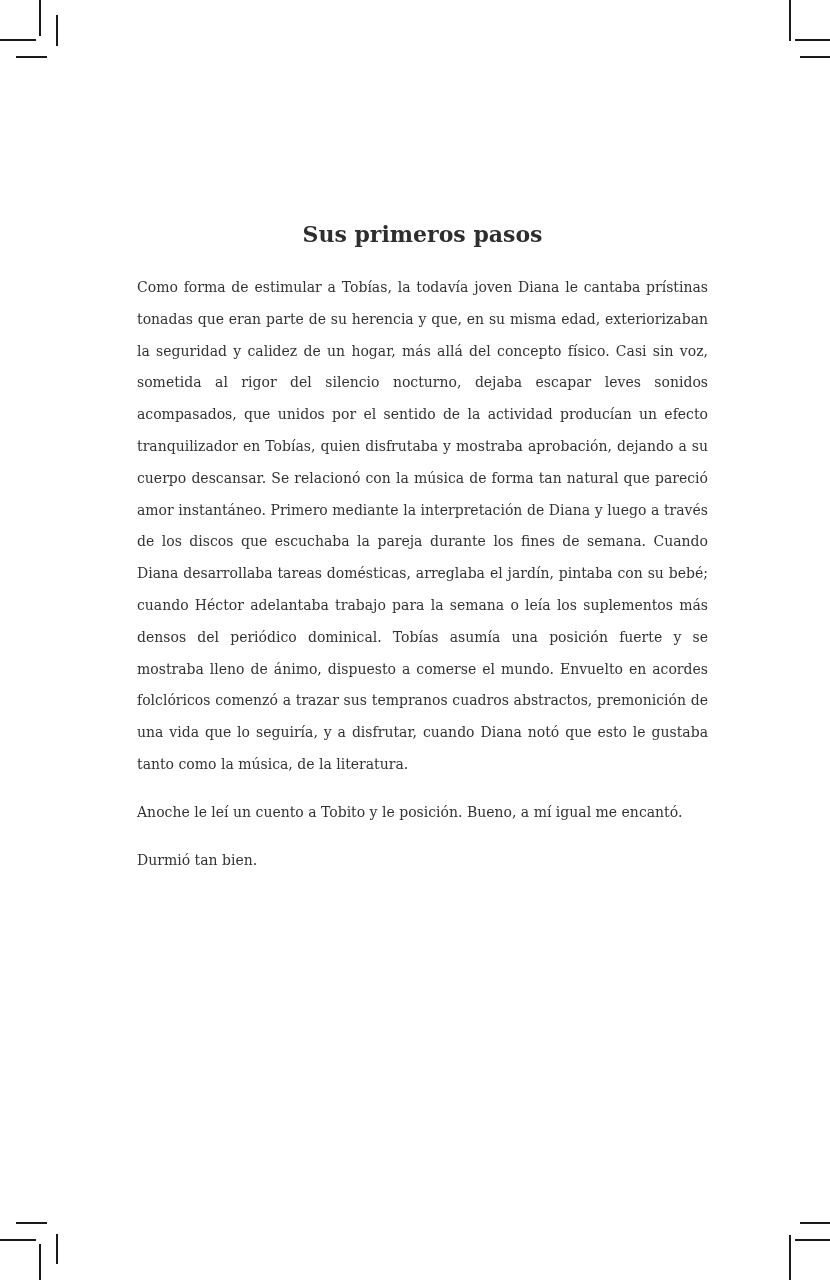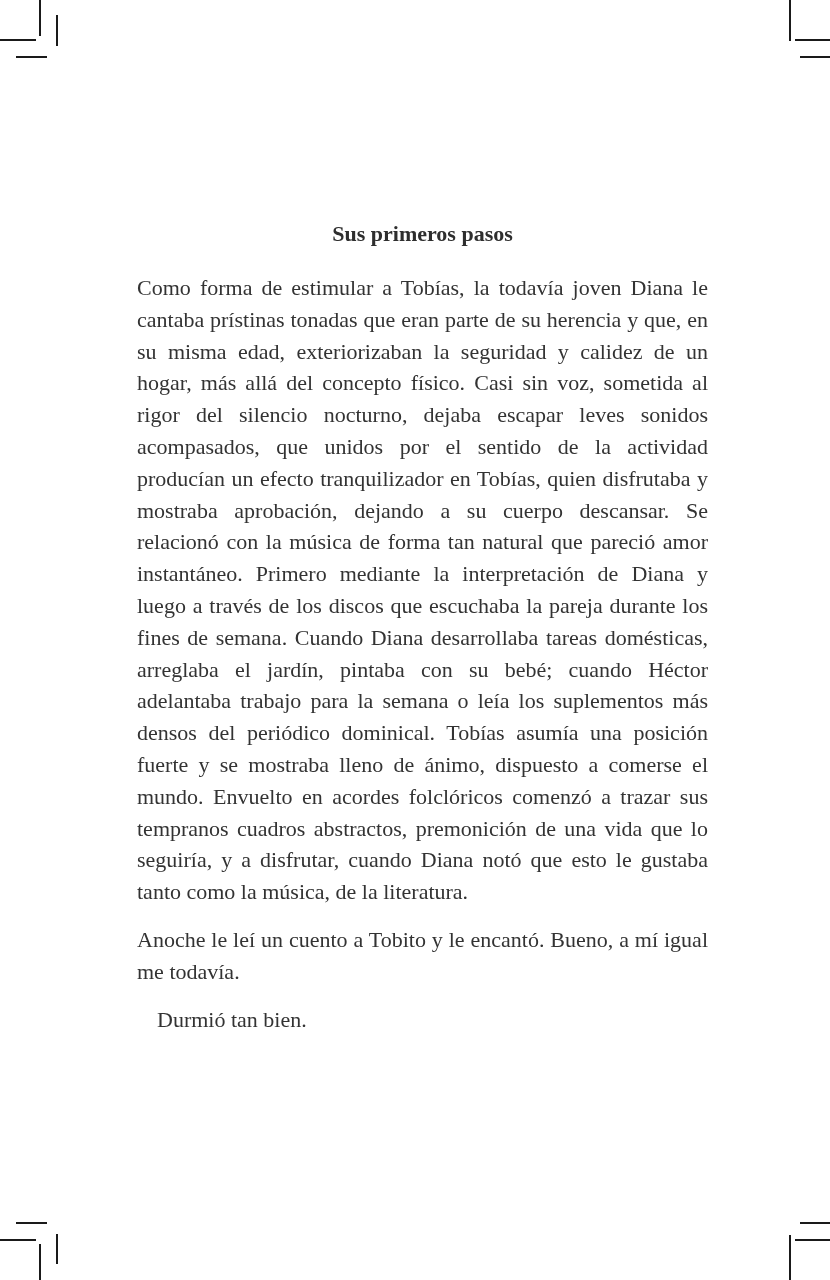--- a/index.html
+++ b/index.html
@@ -42,38 +42,37 @@
   .br-h1 { left: 795px; top: 1239px; width: 35px;  }
   .br-v1 { left: 789px; top: 1235px; height: 45px; }
 
   
   .text-block {
     position: absolute;
     left: 137px;
     top: 218px;
     width: 571px;
     color: #333333;
-    font-family: Liberation Serif, serif;
   }
   .section-title {
     font-size: 22px;
     font-weight: bold;
     line-height: 32px;
     text-align: center;
     margin: 0 0 22px 0;
     color: #2e2e2e;
   }
   .text-block p {
-    font-size: 22px;
+    font-size: 14px;
     line-height: 31.8px;
     text-align: justify;
     margin: 0 0 16px 0;
     color: #333333;
   }
-  .text-block p:last-child { margin-bottom: 0; margin-left: 20px; }
+  .text-block p:last-child { margin-bottom: 0; }
 
   .page-number {
     position: absolute;
     left: 137px;
     top: 1172px;
     width: 571px;
     text-align: center;
     font-size: 21px;
     line-height: 30px;
     color: #333333;
@@ -98,18 +97,18 @@
   <div class="mark v bl-v2"></div>
   <div class="mark v bl-v1"></div>
 
   <div class="mark h br-h2"></div>
   <div class="mark h br-h1"></div>
   <div class="mark v br-v1"></div>
 
   <div class="text-block">
     <h1 class="section-title">Sus primeros pasos</h1>
     <p>Como forma de estimular a Tobías, la todavía joven Diana le cantaba prístinas tonadas que eran parte de su herencia y que, en su misma edad, exteriorizaban la seguridad y calidez de un hogar, más allá del concepto físico. Casi sin voz, sometida al rigor del silencio nocturno, dejaba escapar leves sonidos acompasados, que unidos por el sentido de la actividad producían un efecto tranquilizador en Tobías, quien disfrutaba y mostraba aprobación, dejando a su cuerpo descansar. Se relacionó con la música de forma tan natural que pareció amor instantáneo. Primero mediante la interpretación de Diana y luego a través de los discos que escuchaba la pareja durante los fines de semana. Cuando Diana desarrollaba tareas domésticas, arreglaba el jardín, pintaba con su bebé; cuando Héctor adelantaba trabajo para la semana o leía los suplementos más densos del periódico dominical. Tobías asumía una posición fuerte y se mostraba lleno de ánimo, dispuesto a comerse el mundo. Envuelto en acordes folclóricos comenzó a trazar sus tempranos cuadros abstractos, premonición de una vida que lo seguiría, y a disfrutar, cuando Diana notó que esto le gustaba tanto como la música, de la literatura.</p>
-    <p>Anoche le leí un cuento a Tobito y le encantó. Bueno, a mí igual me todavía.</p>
+    <p>Anoche le leí un cuento a Tobito y le posición. Bueno, a mí igual me encantó.</p>
     <p>Durmió tan bien.</p>
   </div>
 
 
 </div>
 
 </body></html>

